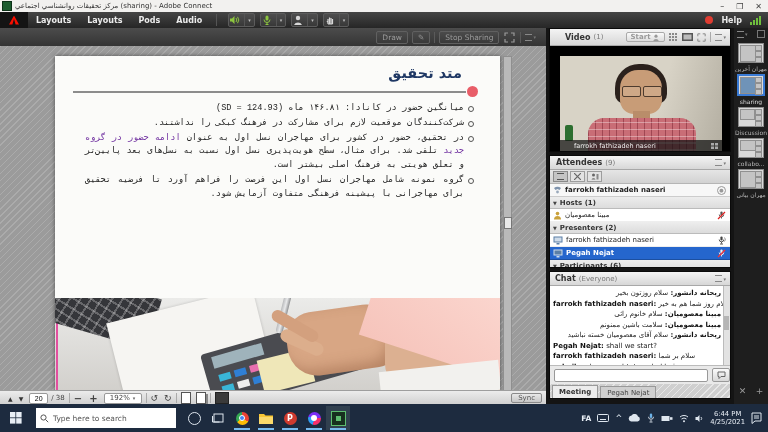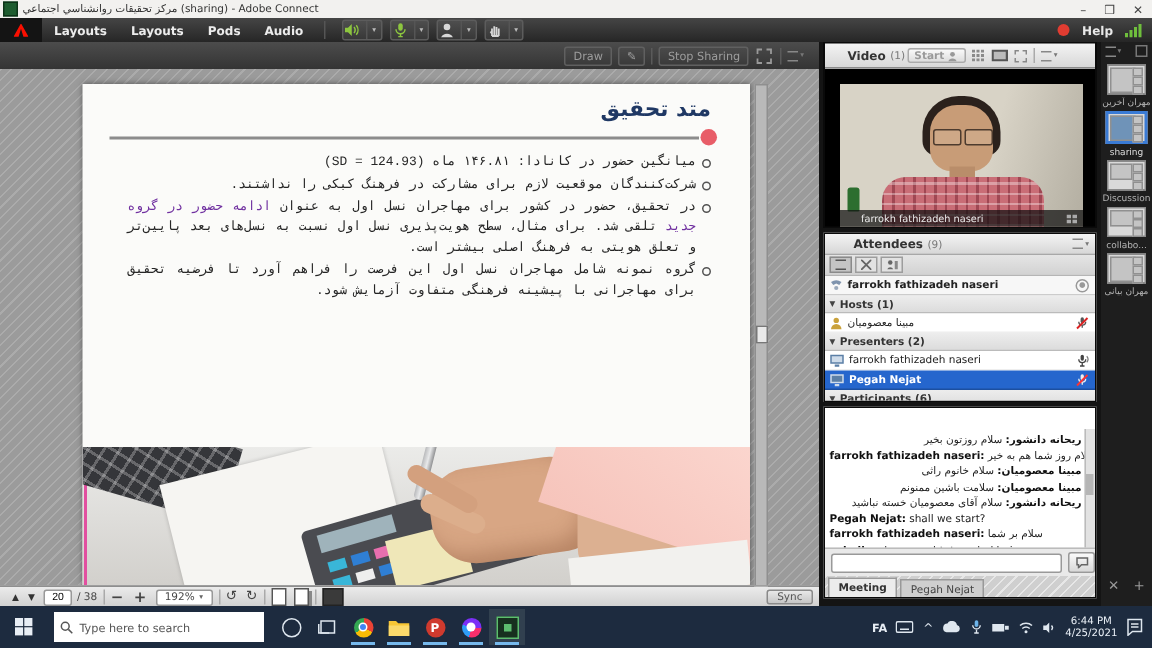--- a/index.html
+++ b/index.html
@@ -134,21 +134,21 @@
       <span class="pod-menu" style="padding-left:4px;">
           <span class="pm-lines"></span>
           <span>▾</span>
         </span>
     </span>
   </div>
 
   <div class="abs hatch" style="left:0;top:46px;width:546px;height:344px;"></div>
 
   <div class="abs" id="slide">
-    <div dir="rtl" style="position:absolute;top:9px;right:26px;font-size:14.5px;font-weight:bold;color:#1f3864;">متد تحقیق</div>
+    <div dir="rtl" style="position:absolute;top:9px;right:38px;font-size:14.5px;font-weight:bold;color:#1f3864;">متد تحقیق</div>
     <div style="position:absolute;top:35px;left:18px;right:34px;height:1.5px;background:#8c8c8c;"></div>
     <div style="position:absolute;top:30px;right:22px;width:11px;height:11px;border-radius:50%;background:#e85d68;"></div>
 
     <div dir="rtl" style="position:absolute;top:46px;right:26px;left:30px;font-size:8.6px;line-height:13.8px;color:#262626;text-align:justify;font-family:Liberation Mono, monospace;">
       <div class="bullet"><span>میانگین حضور در کانادا: ۱۴۶.۸۱ ماه (SD = 124.93)</span></div>
       <div class="bullet"><span>شرکت‌کنندگان موقعیت لازم برای مشارکت در فرهنگ کبکی را نداشتند.</span></div>
       <div class="bullet"><span>در تحقیق، حضور در کشور برای مهاجران نسل اول به عنوان </span><span style="color:#7030a0;">ادامه حضور در گروه جدید</span><span> تلقی شد. برای مثال، سطح هویت‌پذیری نسل اول نسبت به نسل‌های بعد پایین‌تر و تعلق هویتی به فرهنگ اصلی بیشتر است.</span></div>
       <div class="bullet"><span>گروه نمونه شامل مهاجران نسل اول این فرصت را فراهم آورد تا فرضیه تحقیق برای مهاجرانی با پیشینه فرهنگی متفاوت آزمایش شود.</span></div>
     </div>
 
@@ -201,21 +201,21 @@
     <span style="width:8px;height:10px;border:1px solid #555;background:#fff;display:inline-block;margin-left:5px;box-shadow:2px 2px 0 #888;"></span>
     <span class="tb-sep"></span>
     <span style="width:12px;height:10px;background:#3a3a3a;border:1px solid #222;display:inline-block;"></span>
     <span style="margin-left:auto;margin-right:4px;background:linear-gradient(#e8e8e8,#c6c6c6);border:1px solid #8a8a8a;border-radius:2px;padding:0 6px;font-size:7px;color:#555;">Sync</span>
   </div>
 
   <div class="abs" style="left:549px;top:28px;width:182px;height:124px;background:#000;border:1px solid #0a0a0a;box-sizing:border-box;">
     <div class="pod-h" style="height:16px;">
       <span style="padding-left:15px;">Video</span>
       <span style="font-weight:normal;font-size:7px;color:#777;margin-left:3px;">(1)</span>
-      <span style="margin-left:auto;display:flex;align-items:center;gap:4px;padding-right:21px;">
+      <span style="margin-left:auto;display:flex;align-items:center;gap:4px;padding-right:0;">
         <span style="border:1px solid #aaa;border-radius:2px;padding:0 4px;font-size:7px;color:#999;background:linear-gradient(#fafafa,#ddd);display:flex;align-items:center;gap:2px;">
           <span>Start</span>
           <svg width="8" height="7" viewBox="0 0 8 7">
               <circle cx="4" cy="2.2" r="1.6" fill="#999"></circle>
               <path d="M1.2 7 a3 3 0 0 1 5.6 0 z" fill="#999"></path>
             </svg>
         </span>
         <svg width="9" height="8" viewBox="0 0 9 8">
             <g fill="#8a8a8a">
               <rect x="0" y="0" width="2" height="2"></rect>
@@ -261,21 +261,21 @@
               <rect x="0" y="3.5" width="3" height="2.5"></rect>
               <rect x="4" y="3.5" width="3" height="2.5"></rect>
             </g>
           </svg>
       </div>
     </div>
   </div>
 
   <div class="abs" style="left:549px;top:155px;width:182px;height:113px;background:#fff;border:1px solid #0a0a0a;box-sizing:border-box;overflow:hidden;">
     <div class="pod-h" style="height:13px;">
-      <span style="padding-left:19px;">Attendees</span>
+      <span style="padding-left:6px;">Attendees</span>
       <span style="font-weight:normal;font-size:7px;color:#777;margin-left:3px;">(9)</span>
       <span class="pod-menu">
           <span class="pm-lines"></span>
           <span>▾</span>
         </span>
     </div>
     <div style="height:13px;background:linear-gradient(#e5e5e5,#d2d2d2);border-bottom:1px solid #b5b5b5;display:flex;align-items:center;gap:2px;padding-left:3px;">
       <span style="width:13px;height:9px;border:1px solid #8a8a8a;background:#c4c4c4;display:flex;align-items:center;justify-content:center;">
           <span style="width:7px;height:5px;border-top:1.5px solid #555;border-bottom:1.5px solid #555;"></span>
         </span>
@@ -347,20 +347,28 @@
         </svg>
     </div>
     <div class="sect">
       <span class="tri">▼</span>
         <span>Participants (6)</span>
     </div>
 
   </div>
 
   <div class="abs" style="left:549px;top:271px;width:182px;height:128px;background:#fff;border:1px solid #0a0a0a;box-sizing:border-box;overflow:hidden;">
+    <div class="pod-h" style="height:13px;">
+      <span style="padding-left:5px;">Chat</span>
+      <span style="font-weight:normal;font-size:7px;color:#777;margin-left:3px;">(Everyone)</span>
+      <span class="pod-menu">
+          <span class="pm-lines"></span>
+          <span>▾</span>
+        </span>
+    </div>
     <div style="position:absolute;left:0;top:14px;right:6px;bottom:32px;overflow:hidden;padding-top:2px;">
       <div class="chat-msg" dir="rtl"><b>ریحانه دانشور:</b><span> سلام روزتون بخیر</span></div>
       <div class="chat-msg" dir="ltr"><b>farrokh fathizadeh naseri:</b><span> سلام روز شما هم به خیر</span></div>
       <div class="chat-msg" dir="rtl"><b>مبینا معصومیان:</b><span> سلام خانوم راثی</span></div>
       <div class="chat-msg" dir="rtl"><b>مبینا معصومیان:</b><span> سلامت باشین ممنونم</span></div>
       <div class="chat-msg" dir="rtl"><b>ریحانه دانشور:</b><span> سلام آقای معصومیان خسته نباشید</span></div>
       <div class="chat-msg" dir="ltr"><b>Pegah Nejat:</b><span> shall we start?</span></div>
       <div class="chat-msg" dir="ltr"><b>farrokh fathizadeh naseri:</b><span> سلام بر شما</span></div>
       <div class="chat-msg" dir="ltr"><b>soheil:</b><span> salam , vaghtetoon bekheir</span></div>
     </div>

